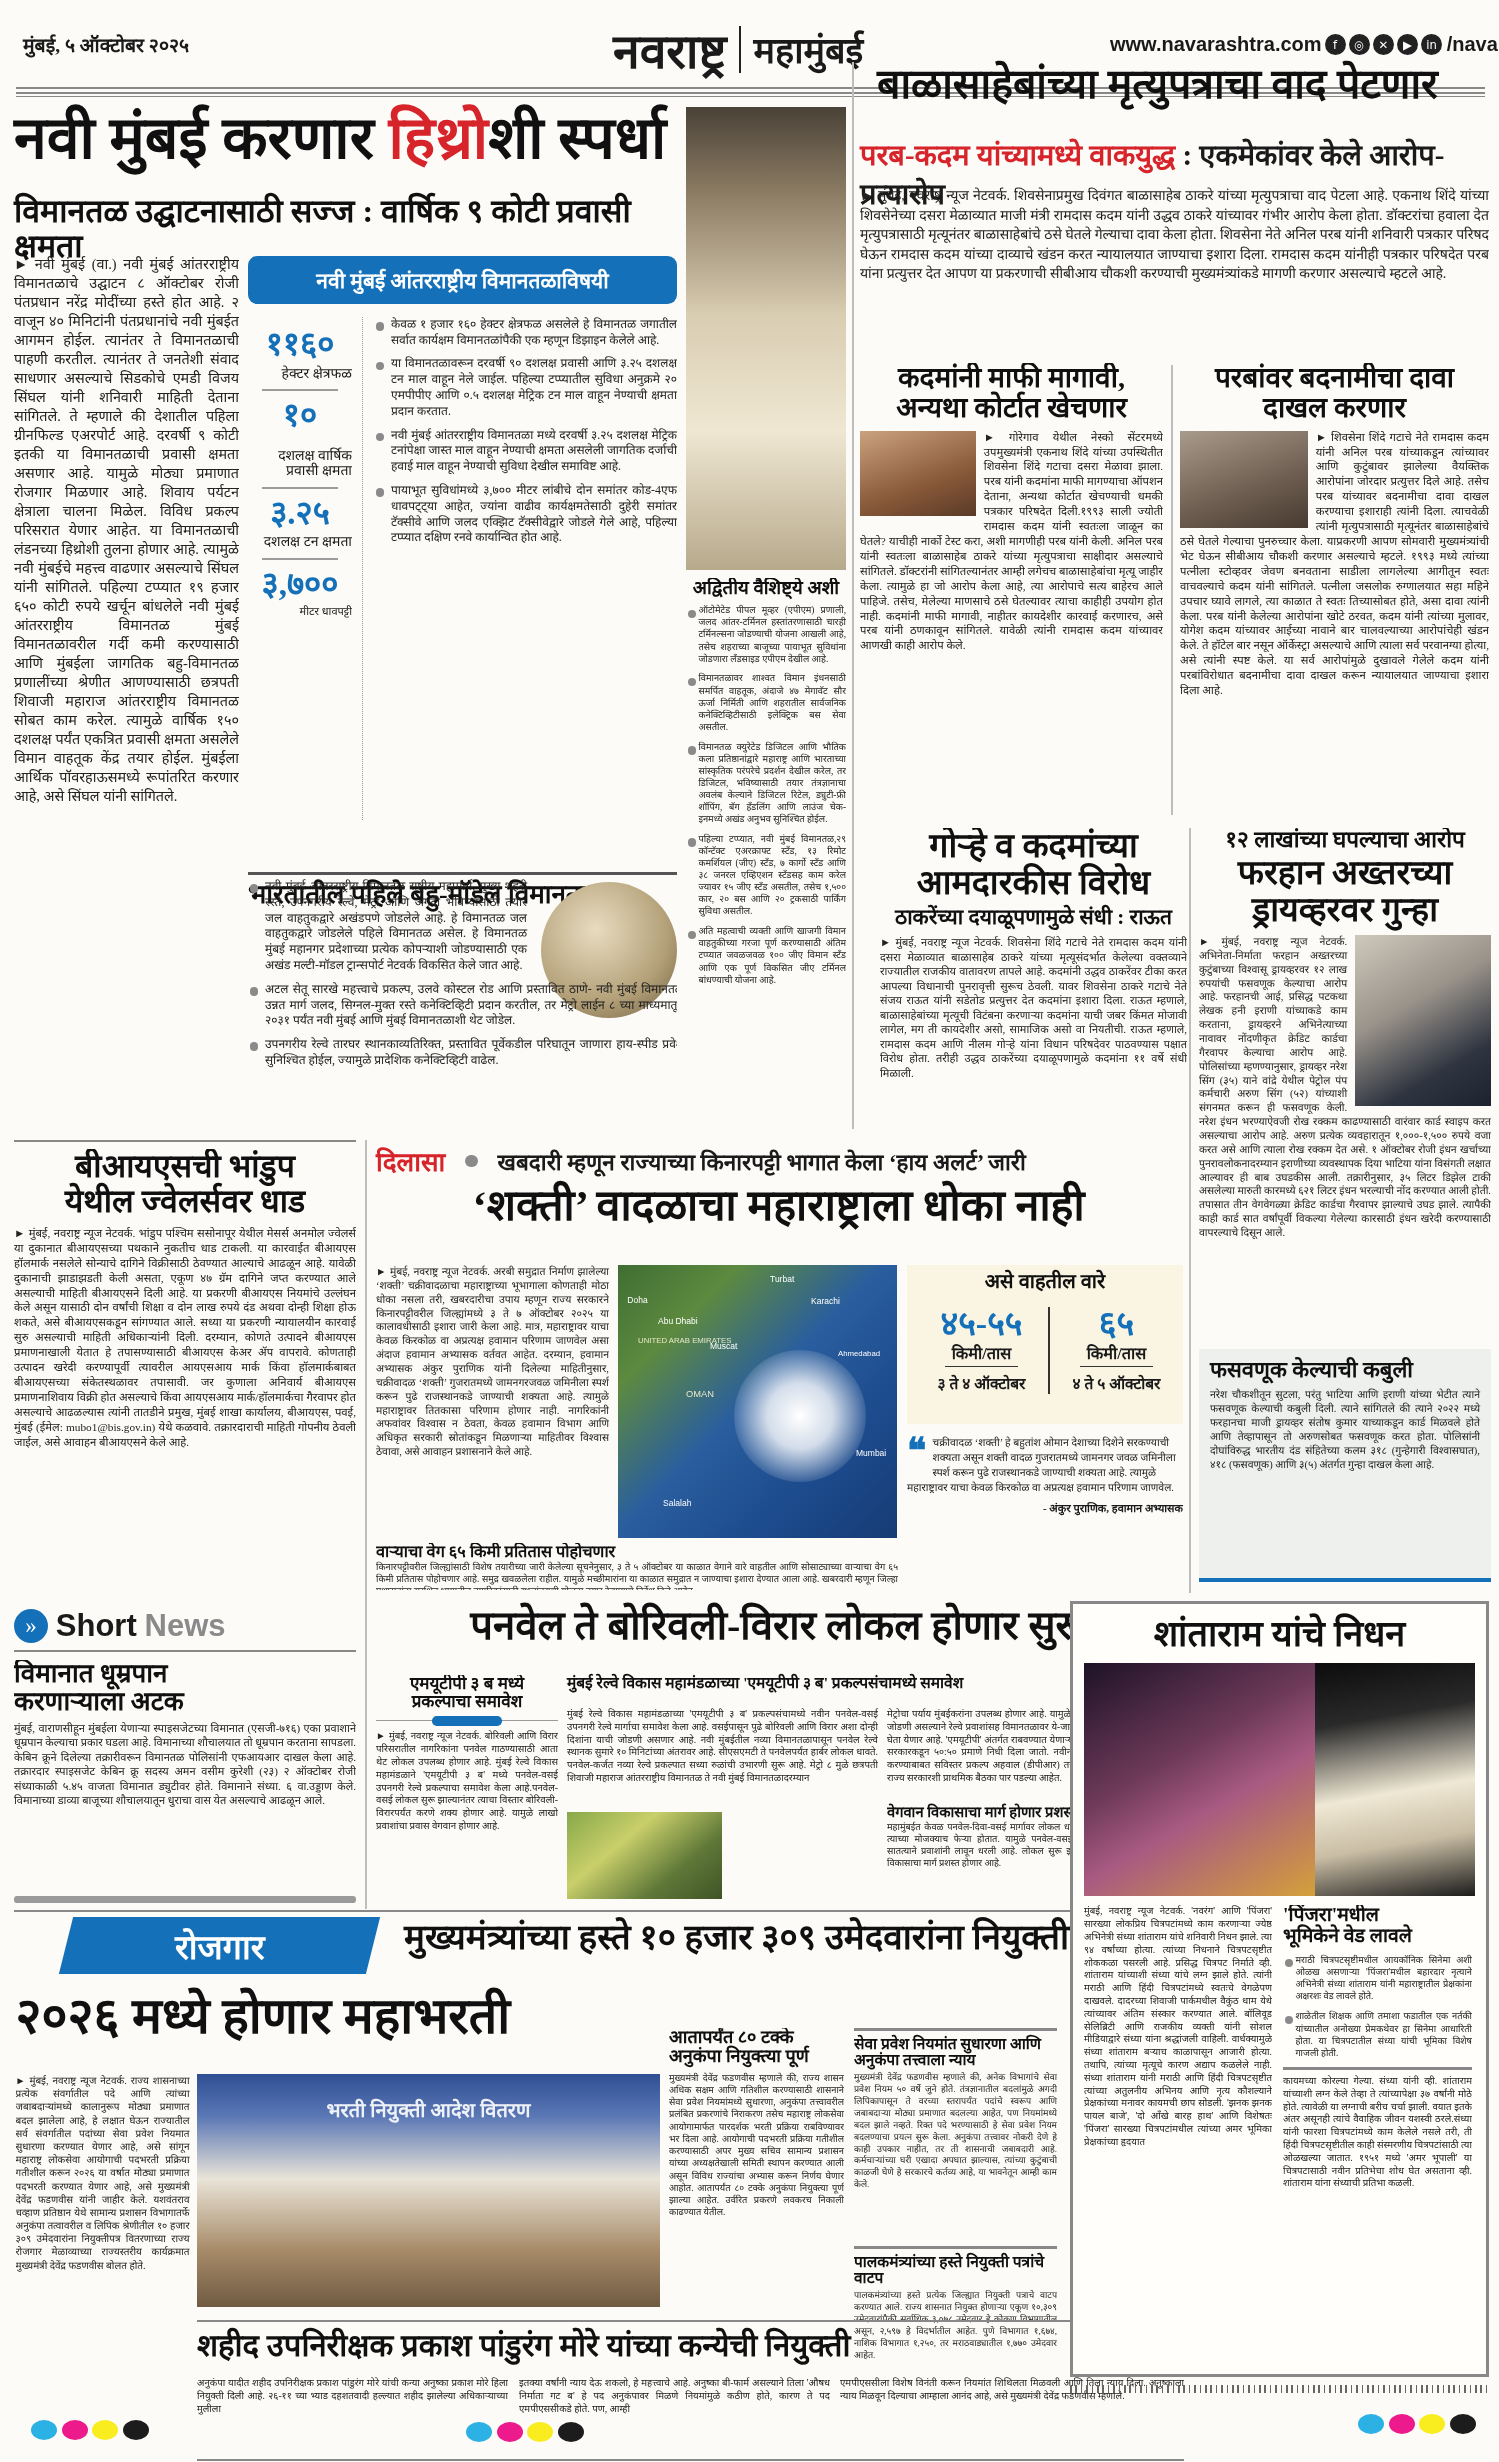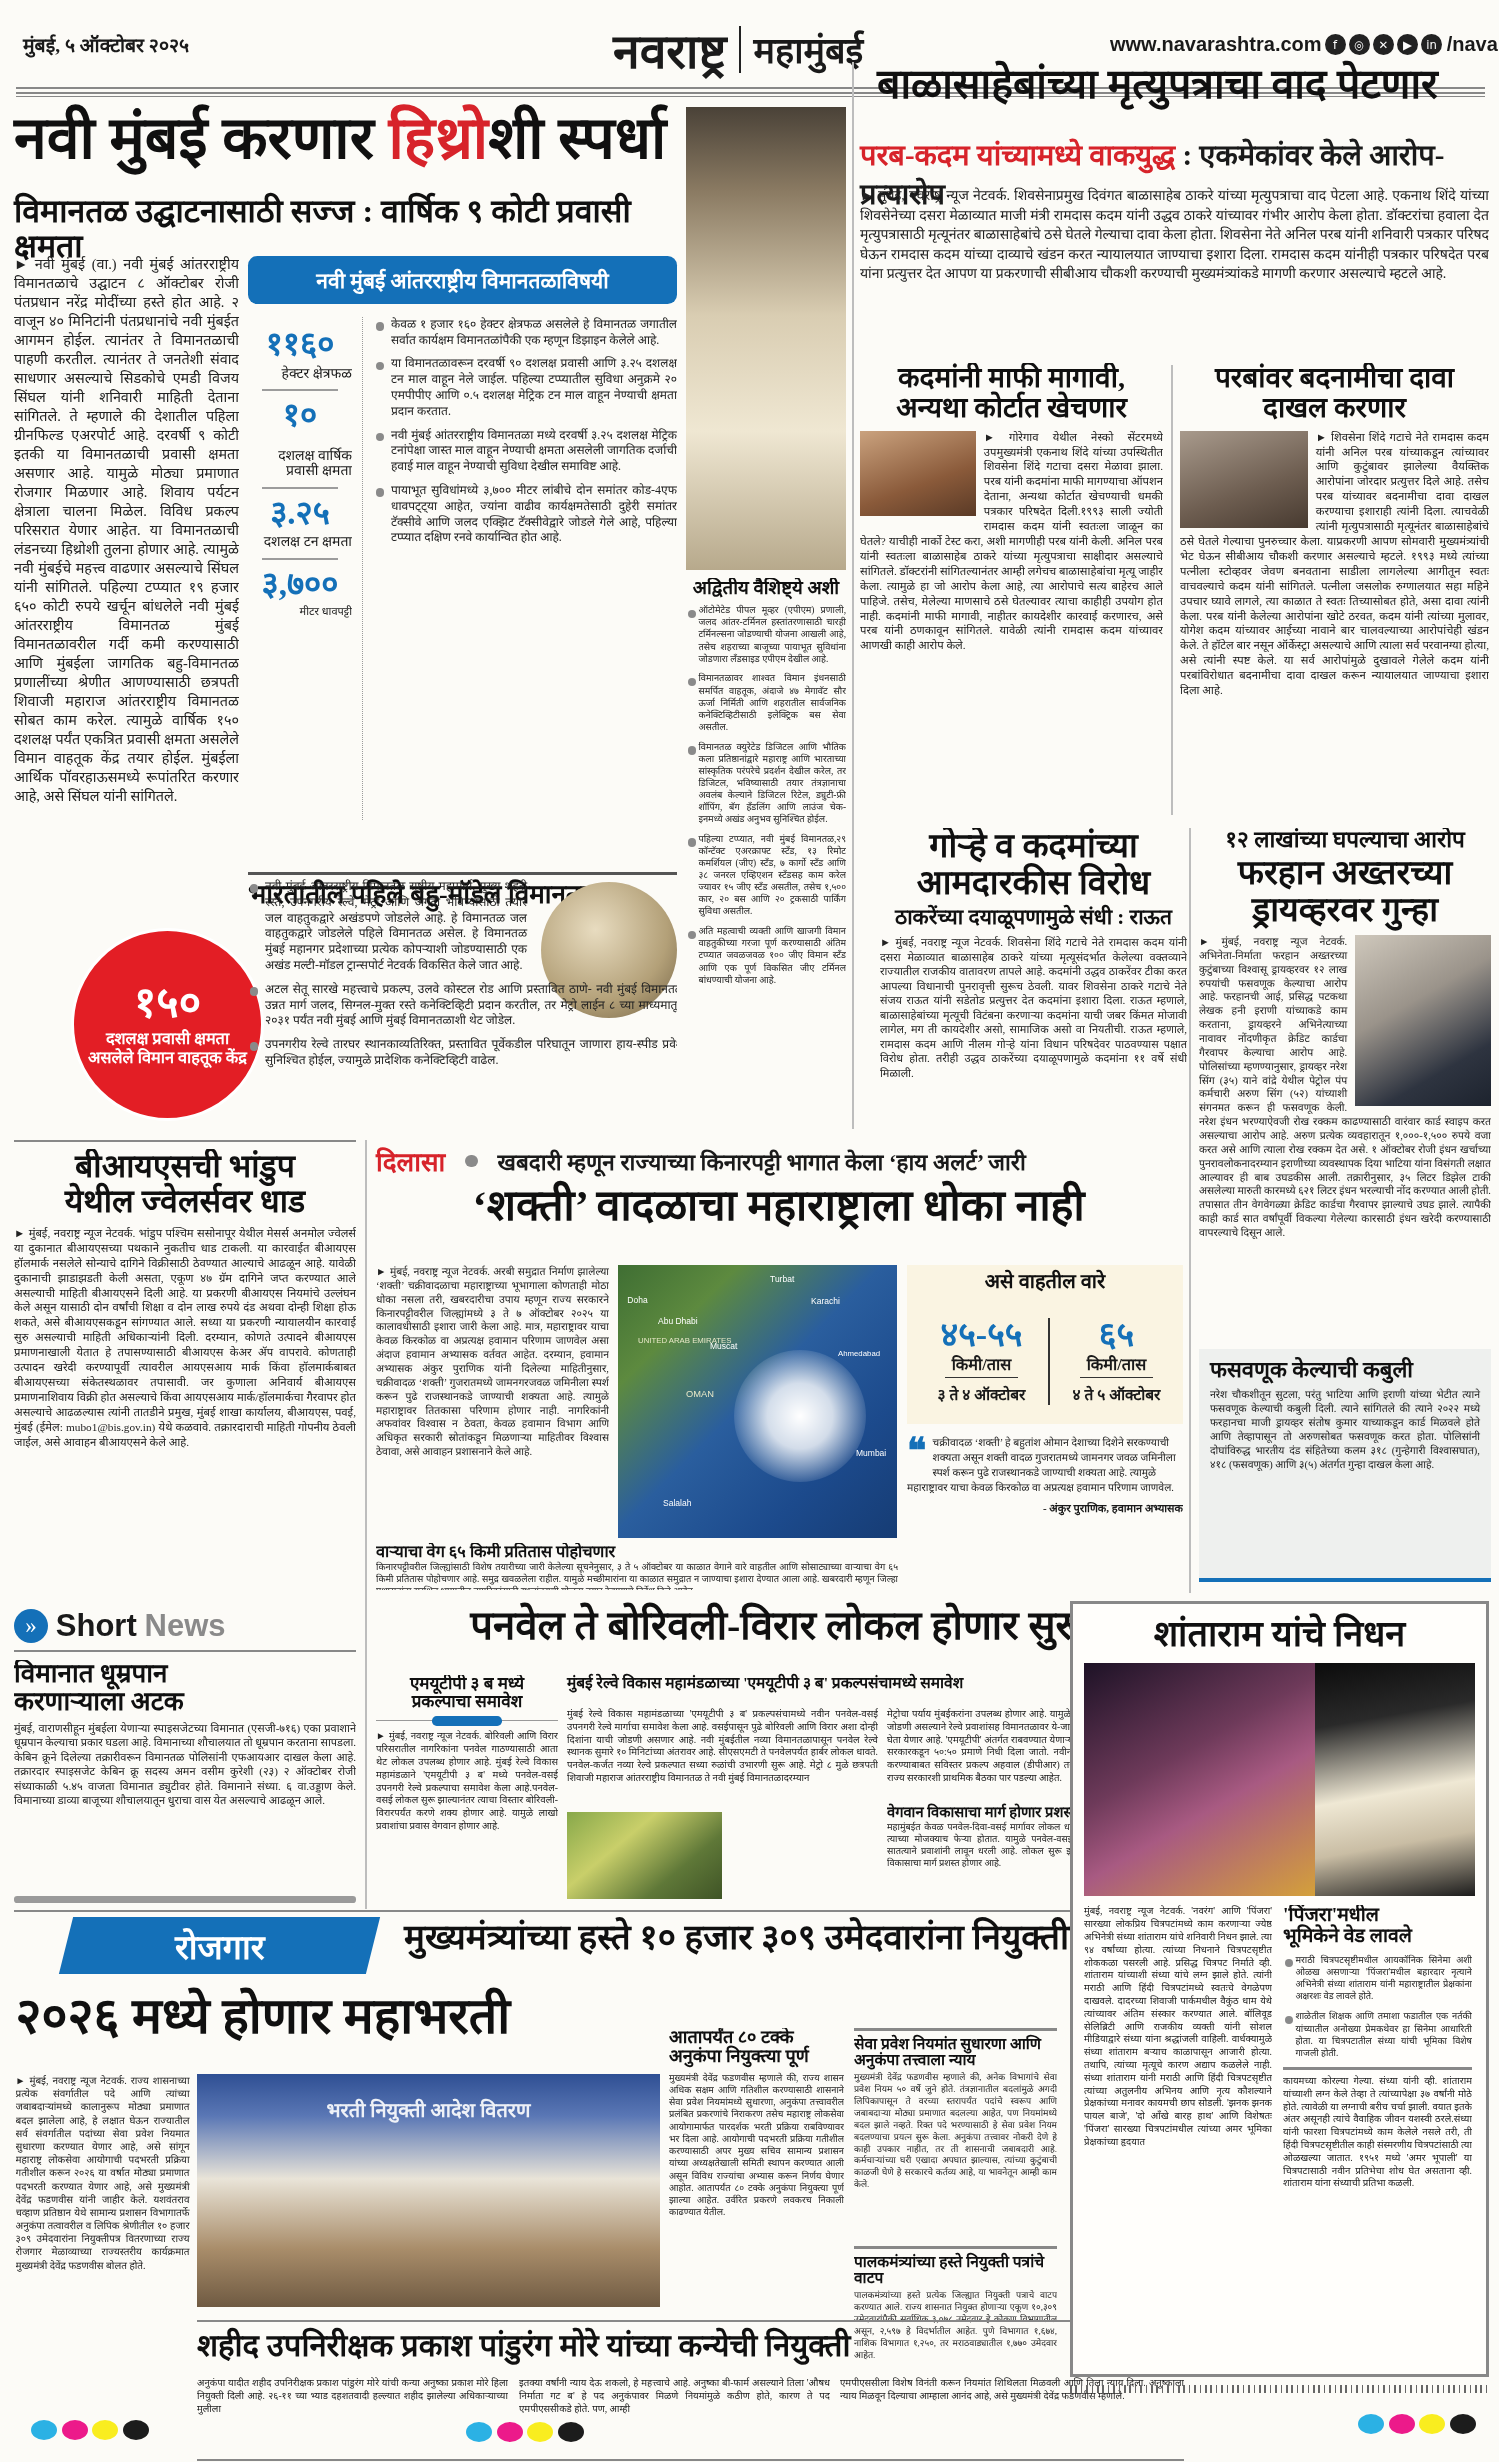--- a/index.html
+++ b/index.html
@@ -60,25 +60,20 @@
   <div class="abs hl" style="left:14px;top:107px;width:832px;font-size:59px;">
     <span>नवी मुंबई करणार </span><span class="red">हिथ्रो</span><span>शी स्पर्धा</span>
   </div>
   <div class="abs hl" style="left:14px;top:194px;width:668px;font-size:32px;">विमानतळ उद्घाटनासाठी सज्ज : वार्षिक ९ कोटी प्रवासी क्षमता</div>
 
   <div class="abs clip just body-txt" style="left:14px;top:255px;width:225px;height:881px;font-size:14.4px;">
     <span>►  नवी मुंबई (वा.) नवी मुंबई आंतरराष्ट्रीय विमानतळाचे उद्घाटन ८ ऑक्टोबर रोजी पंतप्रधान नरेंद्र मोदींच्या हस्ते होत आहे. २ वाजून ४० मिनिटांनी पंतप्रधानांचे नवी मुंबईत आगमन होईल. त्यानंतर ते विमानतळाची पाहणी करतील. त्यानंतर ते जनतेशी संवाद साधणार असल्याचे सिडकोचे एमडी विजय सिंघल यांनी शनिवारी माहिती देताना सांगितले. ते म्हणाले की देशातील पहिला ग्रीनफिल्ड एअ‍रपोर्ट आहे. दरवर्षी ९ कोटी इतकी या विमानतळाची प्रवासी क्षमता असणार आहे. यामुळे मोठ्या प्रमाणात रोजगार मिळणार आहे. शिवाय पर्यटन क्षेत्राला चालना मिळेल. विविध प्रकल्प परिसरात येणार आहेत. या विमानतळाची लंडनच्या हिथ्रोशी तुलना होणार आहे. त्यामुळे नवी मुंबईचे महत्त्व वाढणार असल्याचे सिंघल यांनी सांगितले.</span>
     <span>पहिल्या टप्प्यात १९ हजार ६५० कोटी रुपये खर्चून बांधलेले नवी मुंबई आंतरराष्ट्रीय विमानतळ मुंबई विमानतळावरील गर्दी कमी करण्यासाठी आणि मुंबईला जागतिक बहु-विमानतळ प्रणालींच्या श्रेणीत आणण्यासाठी छत्रपती शिवाजी महाराज आंतरराष्ट्रीय विमानतळ सोबत काम करेल. त्यामुळे वार्षिक १५० दशलक्ष पर्यंत एकत्रित प्रवासी क्षमता असलेले विमान वाहतूक केंद्र तयार होईल. मुंबईला आर्थिक पॉवरहाऊसमध्ये रूपांतरित करणार आहे, असे सिंघल यांनी सांगितले.</span>
   </div>
 
-  <div class="abs" style="left:71px;top:928px;width:193px;height:193px;border-radius:50%;background:#e31e25;border:3.9px solid #fff;
-       display:flex;flex-direction:column;align-items:center;justify-content:center;color:#fff;text-align:center;padding:7.8px;box-sizing:border-box;">
-    <div class="b" style="font-size:43px;line-height:1;">१५०</div>
-    <div class="b" style="font-size:16.3px;line-height:1.2;margin-top:4.7px;">दशलक्ष प्रवासी क्षमता असलेले विमान वाहतूक केंद्र</div>
-  </div>
 
   <div class="abs b ctr" style="left:248px;top:256px;width:429px;height:48px;background:#1470b8;color:#fff;border-radius:9.3px;
        font-size:21px;display:flex;align-items:center;justify-content:center;">नवी मुंबई आंतरराष्ट्रीय विमानतळाविषयी</div>
 
   <div class="abs clip" style="left:248px;top:317px;width:104px;height:817px;">
     <div class="statv" style="font-size:33px;margin-top:11px;">११६०</div>
     <div class="statl" style="font-size:14px;margin-top:4.7px;">हेक्टर क्षेत्रफळ</div>
     <div class="stat-sep"></div>
     <div class="statv" style="font-size:33px;">१०</div>
     <div class="statl" style="font-size:14px;margin-top:16px;">दशलक्ष वार्षिक प्रवासी क्षमता</div>
@@ -199,21 +194,21 @@
     <span class="abs sans" style="left:68px;top:124px;color:#e8e8c8;font-size:9.3px;">OMAN</span>
     <span class="abs sans" style="left:45px;top:233px;color:#fff;font-size:8.5px;">Salalah</span>
     <span class="abs sans" style="left:152px;top:9.3px;color:#fff;font-size:8.5px;">Turbat</span>
     <span class="abs sans" style="left:193px;top:31px;color:#fff;font-size:8.5px;">Karachi</span>
     <span class="abs sans" style="left:220px;top:84px;color:#fff;font-size:7.8px;">Ahmedabad</span>
     <span class="abs sans" style="left:238px;top:183px;color:#fff;font-size:8.5px;">Mumbai</span>
   </div>
 
   <div class="abs clip" style="left:907px;top:1265px;width:276px;height:159px;background:#faf4e2;padding:6.2px 0;box-sizing:border-box;">
     <div class="hl ctr" style="font-size:20px;">असे वाहतील वारे</div>
-    <div style="display:flex;margin-top:25px;padding-left:8px;">
+    <div style="display:flex;margin-top:14px;padding-left:8px;">
       <div class="ctr" style="flex:1;border-right:2.3px solid #333;">
         <div class="statv" style="font-size:34px;">४५-५५</div>
         <div class="b" style="font-size:16.3px;border-bottom:1.6px solid #333;display:inline-block;padding:1.6px 6.2px;">किमी/तास</div>
         <div class="b" style="font-size:15.5px;margin-top:4.7px;">३ ते ४ ऑक्टोबर</div>
       </div>
       <div class="ctr" style="flex:1;">
         <div class="statv" style="font-size:34px;">६५</div>
         <div class="b" style="font-size:16.3px;border-bottom:1.6px solid #333;display:inline-block;padding:1.6px 6.2px;">किमी/तास</div>
         <div class="b" style="font-size:15.5px;margin-top:4.7px;">४ ते ५ ऑक्टोबर</div>
       </div>

